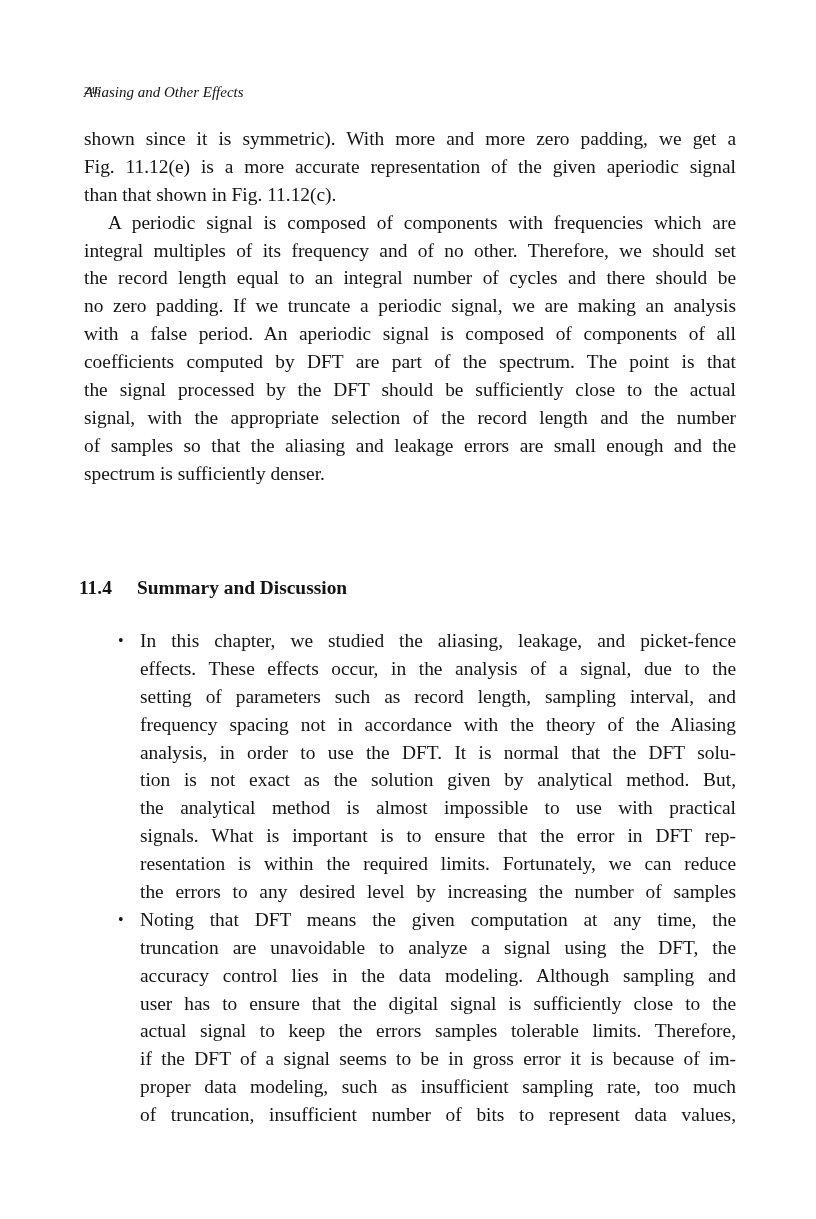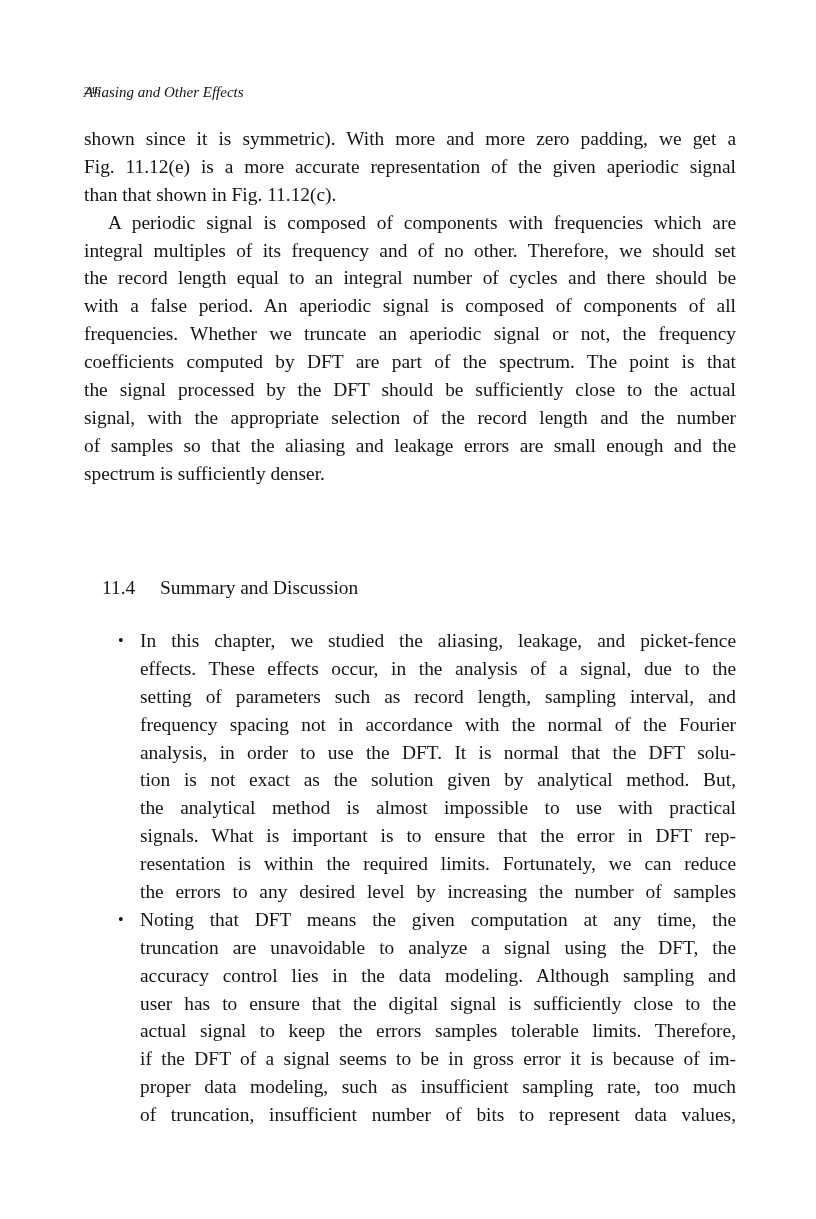--- a/index.html
+++ b/index.html
@@ -7,21 +7,21 @@
          font-family: "Liberation Serif", "DejaVu Serif", serif; color: #141414; }
   .header { position: absolute; top: 84px; left: 84px; width: 652px; height: 24px; }
   .page-num { position: absolute; left: 0; top: 0; font-size: 11px; }
   .running-head { position: absolute; left: 0; right: 0; top: 0; text-align: left;
                   font-style: italic; font-size: 15px; }
   .body { position: absolute; left: 84px; top: 125px; width: 652px; font-size: 19.4px;
           line-height: 27.9px; }
   .line { display: block; text-align: justify; text-align-last: justify; white-space: nowrap; height: 27.9px; }
   .line.last { text-align-last: left; }
   .line.indent { padding-left: 24px; }
-  .section { position: absolute; left: 102px; top: 577px; width: 652px; font-weight: normal; font-size: 19.4px; }
+  .section { position: absolute; left: 79px; top: 577px; width: 652px; font-weight: bold; font-size: 19.4px; }
   .section .num { display: inline-block; width: 58px; }
   .bullets { position: absolute; left: 140px; top: 627px; width: 596px; font-size: 19.4px; line-height: 27.9px; }
   .bullet { position: relative; }
   .bullet-dot { position: absolute; left: -22px; top: 0; font-size: 16px; }
 </style>
 </head>
 <body>
 
 <div class="header">
   <span class="page-num">246</span>
@@ -31,41 +31,41 @@
 <div class="body">
   <div>
     <span class="line">shown since it is symmetric).  With more and more zero padding, we get a</span>
     <span class="line">Fig. 11.12(e) is a more accurate representation of the given aperiodic signal</span>
     <span class="line last">than that shown in Fig. 11.12(c).</span>
   </div>
   <div>
     <span class="line indent">A periodic signal is composed of components with frequencies which are</span>
     <span class="line">integral multiples of its frequency and of no other.  Therefore, we should set</span>
     <span class="line">the record length equal to an integral number of cycles and there should be</span>
+    <span class="line">no zero padding.  If we truncate a periodic signal, we are making an analysis</span>
     <span class="line">with a false period.  An aperiodic signal is composed of components of all</span>
-    <span class="line">frequencies.  Whether we truncate an aperiodic signal or not, the frequency</span>
     <span class="line">coefficients computed by DFT are part of the spectrum.  The point is that</span>
     <span class="line">the signal processed by the DFT should be sufficiently close to the actual</span>
     <span class="line">signal, with the appropriate selection of the record length and the number</span>
     <span class="line">of samples so that the aliasing and leakage errors are small enough and the</span>
     <span class="line last">spectrum is sufficiently denser.</span>
   </div>
 </div>
 
 <div class="section">
   <span class="num">11.4</span><span>Summary and Discussion</span>
 </div>
 
 <div class="bullets">
   <div class="bullet">
     <span class="bullet-dot">•</span>
     <span class="line">In this chapter, we studied the aliasing, leakage, and picket-fence</span>
     <span class="line">effects.  These effects occur, in the analysis of a signal, due to the</span>
     <span class="line">setting of parameters such as record length, sampling interval, and</span>
-    <span class="line">frequency spacing not in accordance with the normal of the Fourier</span>
+    <span class="line">frequency spacing not in accordance with the theory of the Aliasing</span>
     <span class="line">analysis, in order to use the DFT. It is normal that the DFT solu-</span>
     <span class="line">tion is not exact as the solution given by analytical method.  But,</span>
     <span class="line">the analytical method is almost impossible to use with practical</span>
     <span class="line">signals.  What is important is to ensure that the error in DFT rep-</span>
     <span class="line">resentation is within the required limits.  Fortunately, we can reduce</span>
     <span class="line">the errors to any desired level by increasing the number of samples</span>
   </div>
   <div class="bullet">
     <span class="bullet-dot">•</span>
     <span class="line">Noting that DFT means the given computation at any time, the</span>

